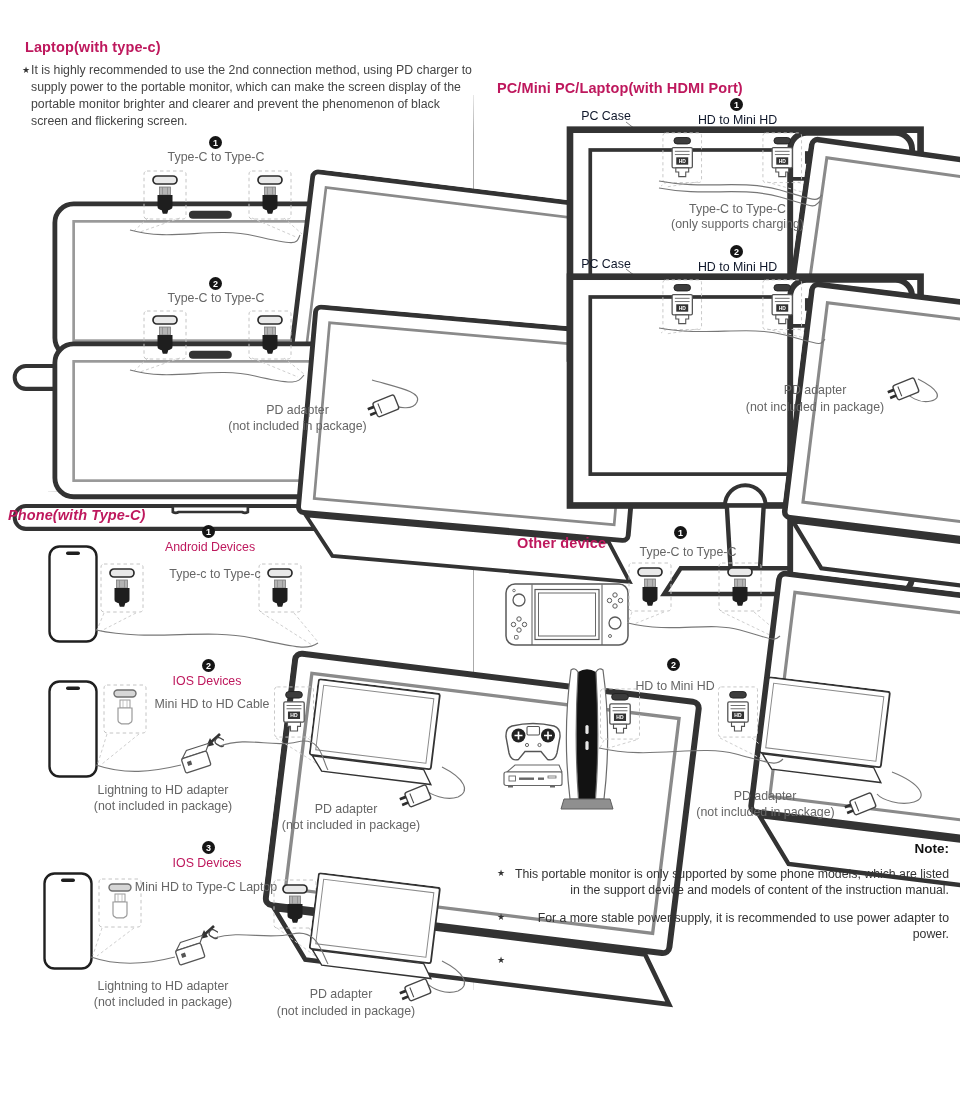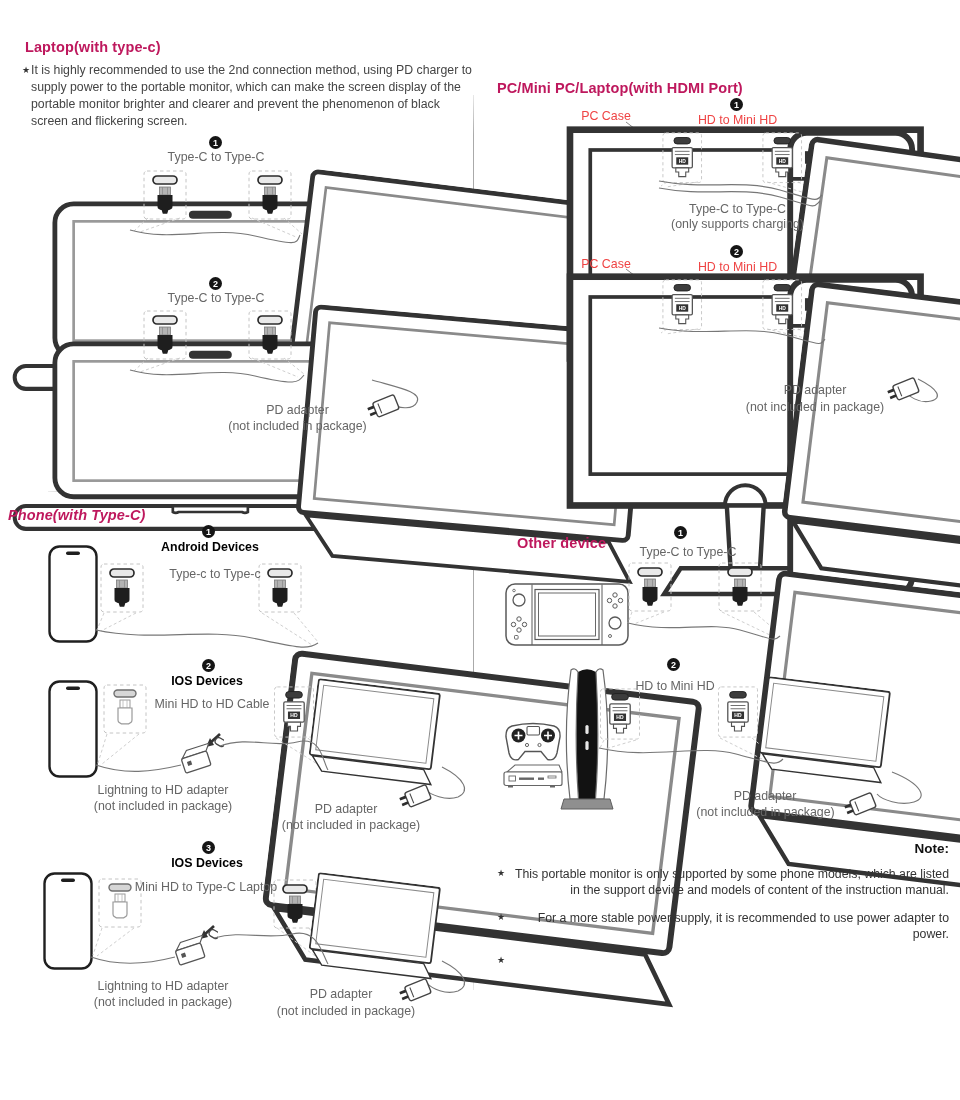--- a/index.html
+++ b/index.html
@@ -1,21 +1,21 @@
 <!DOCTYPE html>
 <html><head>
 <meta charset="utf-8">
 <style>
   html,body{margin:0;padding:0;background:#fff;}
   .page{position:relative;width:960px;height:1100px;background:#fff;overflow:hidden;
         font-family:"Liberation Sans","DejaVu Sans",sans-serif;color:#222;}
   .sec-title{position:absolute;font-weight:bold;font-size:14.5px;color:#be185d;letter-spacing:.1px;white-space:nowrap;}
   .lbl{position:absolute;font-size:12.4px;color:#666;text-align:center;line-height:1.18;white-space:nowrap;}
-  .lbl.dark{color:#ef4444;}
-  .lbl.bold{font-weight:bold;color:#000000;}
+  .lbl.dark{color:#0f172a;}
+  .lbl.bold{font-weight:normal;color:#be185d;}
   .badge{position:absolute;width:13px;height:13px;border-radius:50%;background:#151515;color:#fff;
          font-size:9px;font-weight:bold;display:flex;align-items:center;justify-content:center;}
   .warn{position:absolute;left:22px;top:62px;width:444px;font-size:12.3px;color:#444;line-height:1.38;}
   .warn .star,.note-b .star{position:absolute;left:0;top:2px;font-size:9px;color:#333;}
   .warn{padding-left:9px;}
   .note-wrap{position:absolute;left:497px;top:841px;width:452px;text-align:right;}
   .note-title{font-weight:bold;font-size:13.5px;color:#111;margin:0 0 10px 0;}
   .note-b{position:relative;padding-left:10px;font-size:12.3px;color:#333;line-height:1.33;margin-bottom:11px;}
   .vdiv{position:absolute;width:1px;background:linear-gradient(180deg,#e8e8e8,#aaa 12%,#aaa 88%,#e8e8e8);}
   .hdiv{position:absolute;height:1px;background:linear-gradient(90deg,#eee,#888 18%,#888 82%,#eee);}

